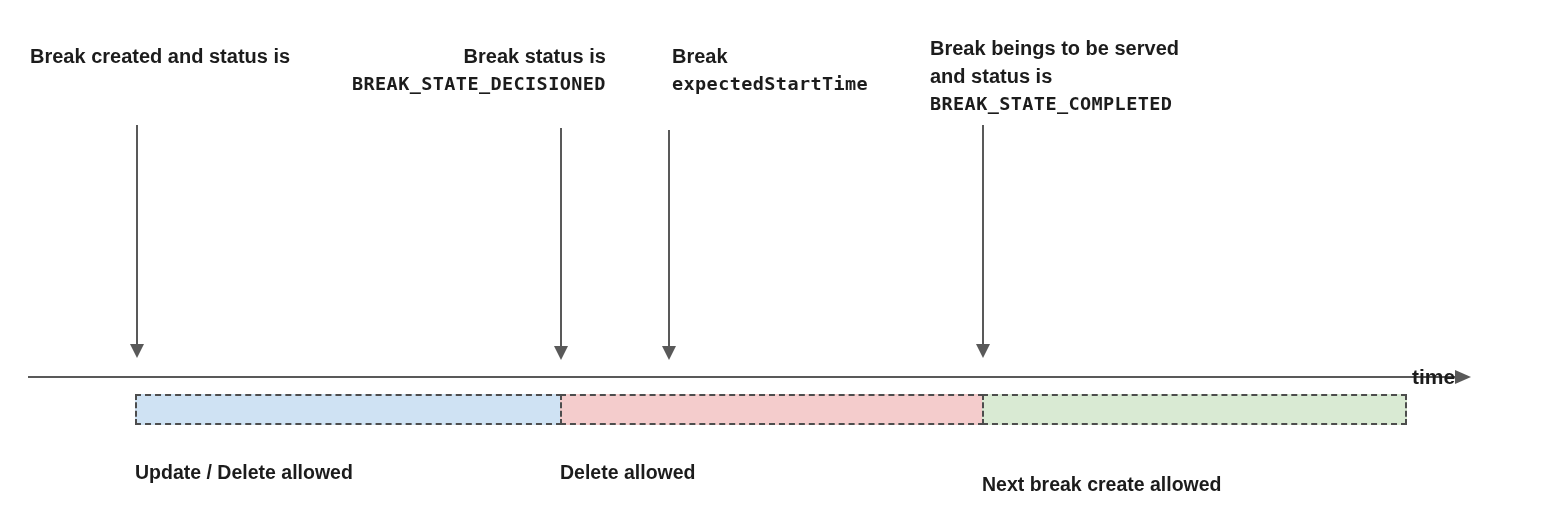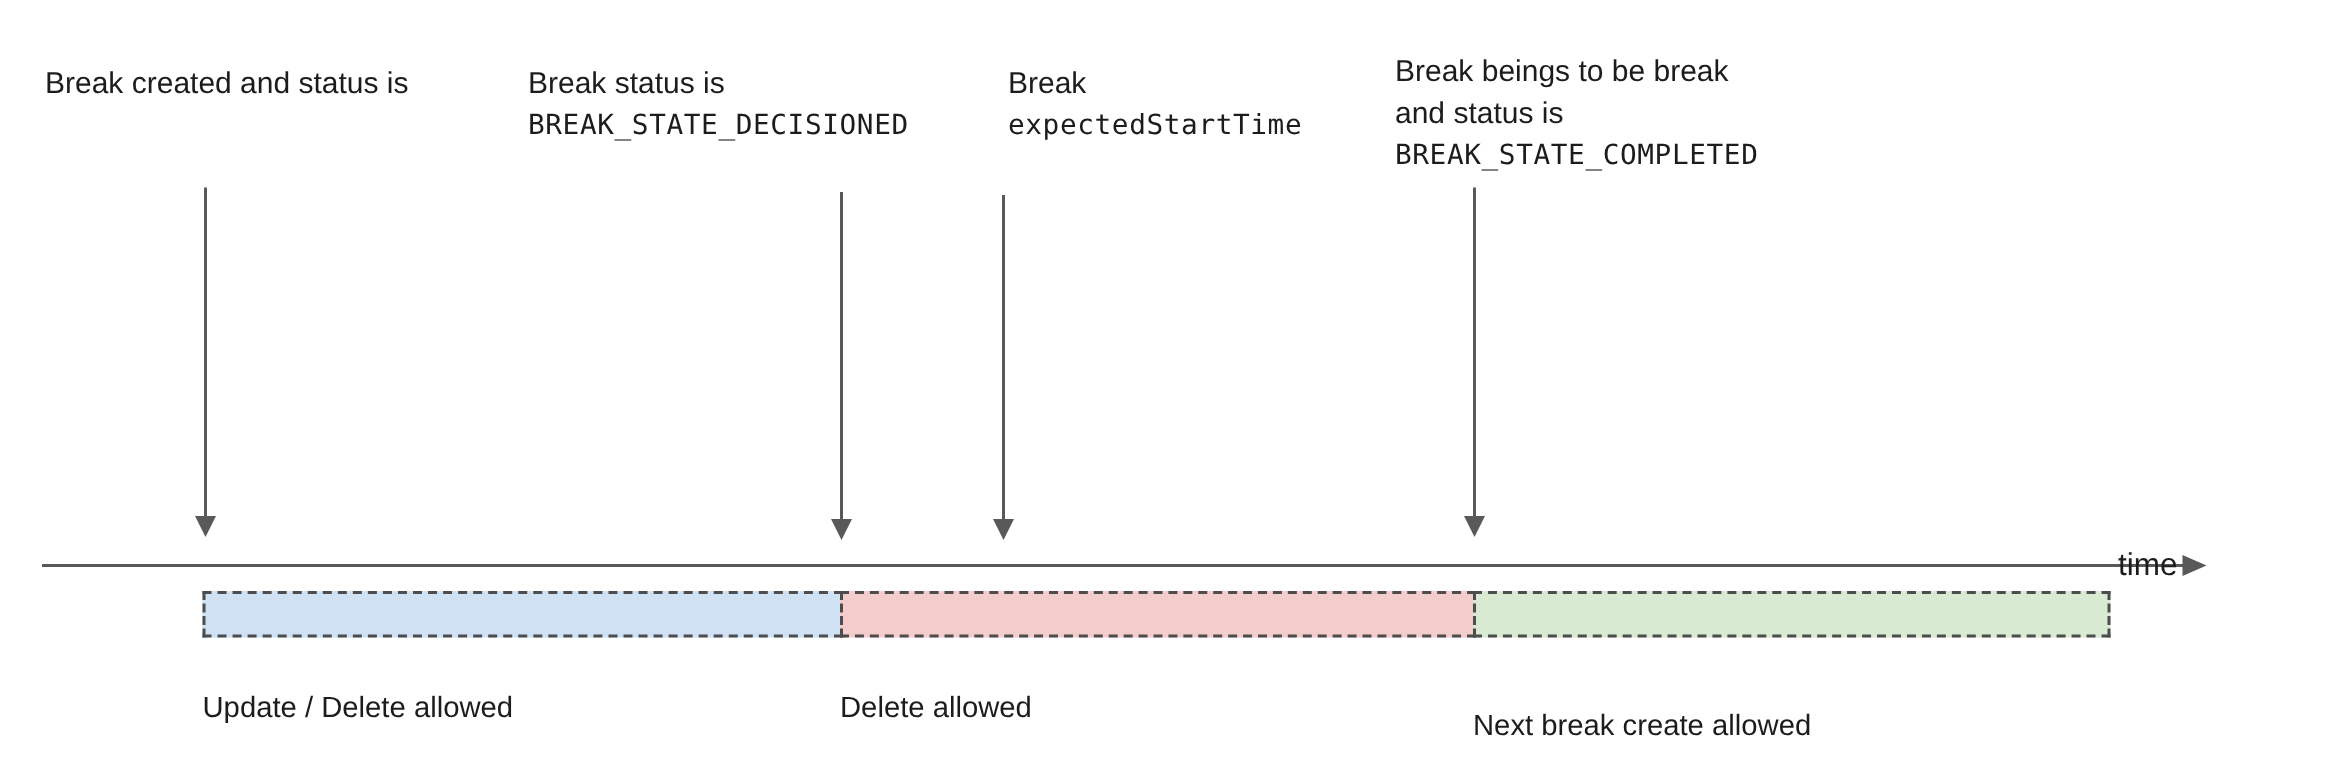--- a/index.html
+++ b/index.html
@@ -1,15 +1,15 @@
 <!DOCTYPE html>
 <html><head>
 <meta charset="utf-8">
 <style>
-  * { margin: 0; padding: 0; box-sizing: border-box; }
+  * { margin: 0; padding: 0; box-sizing: border-box; font-weight: bold; }
   html, body { background: #ffffff; }
   .canvas {
     position: relative;
     width: 1558px;
     height: 520px;
     background: #ffffff;
     font-family: "Liberation Sans", sans-serif;
     color: #1c1c1c;
     overflow: hidden;
   }
@@ -76,32 +76,32 @@
 </style>
 </head>
 <body>
 
 <div class="canvas">
 
   <div class="annotation" style="left:30px; top:42px;">
     <div>Break created and status is</div>
   </div>
 
-  <div class="annotation" style="left:352px; top:42px;">
+  <div class="annotation" style="left:352px; top:42px;text-align:right;">
     <div>Break status is</div>
     <div class="code">BREAK_STATE_DECISIONED</div>
   </div>
 
   <div class="annotation" style="left:672px; top:42px;">
     <div>Break</div>
     <div class="code">expectedStartTime</div>
   </div>
 
   <div class="annotation" style="left:930px; top:34px;">
-    <div>Break beings to be break</div>
+    <div>Break beings to be served</div>
     <div>and status is</div>
     <div class="code">BREAK_STATE_COMPLETED</div>
   </div>
 
   <div class="varrow" style="left:136px; top:125px; height:219px;">
       <span class="head"></span>
     </div>
   <div class="varrow" style="left:560px; top:128px; height:218px;">
       <span class="head"></span>
     </div>

